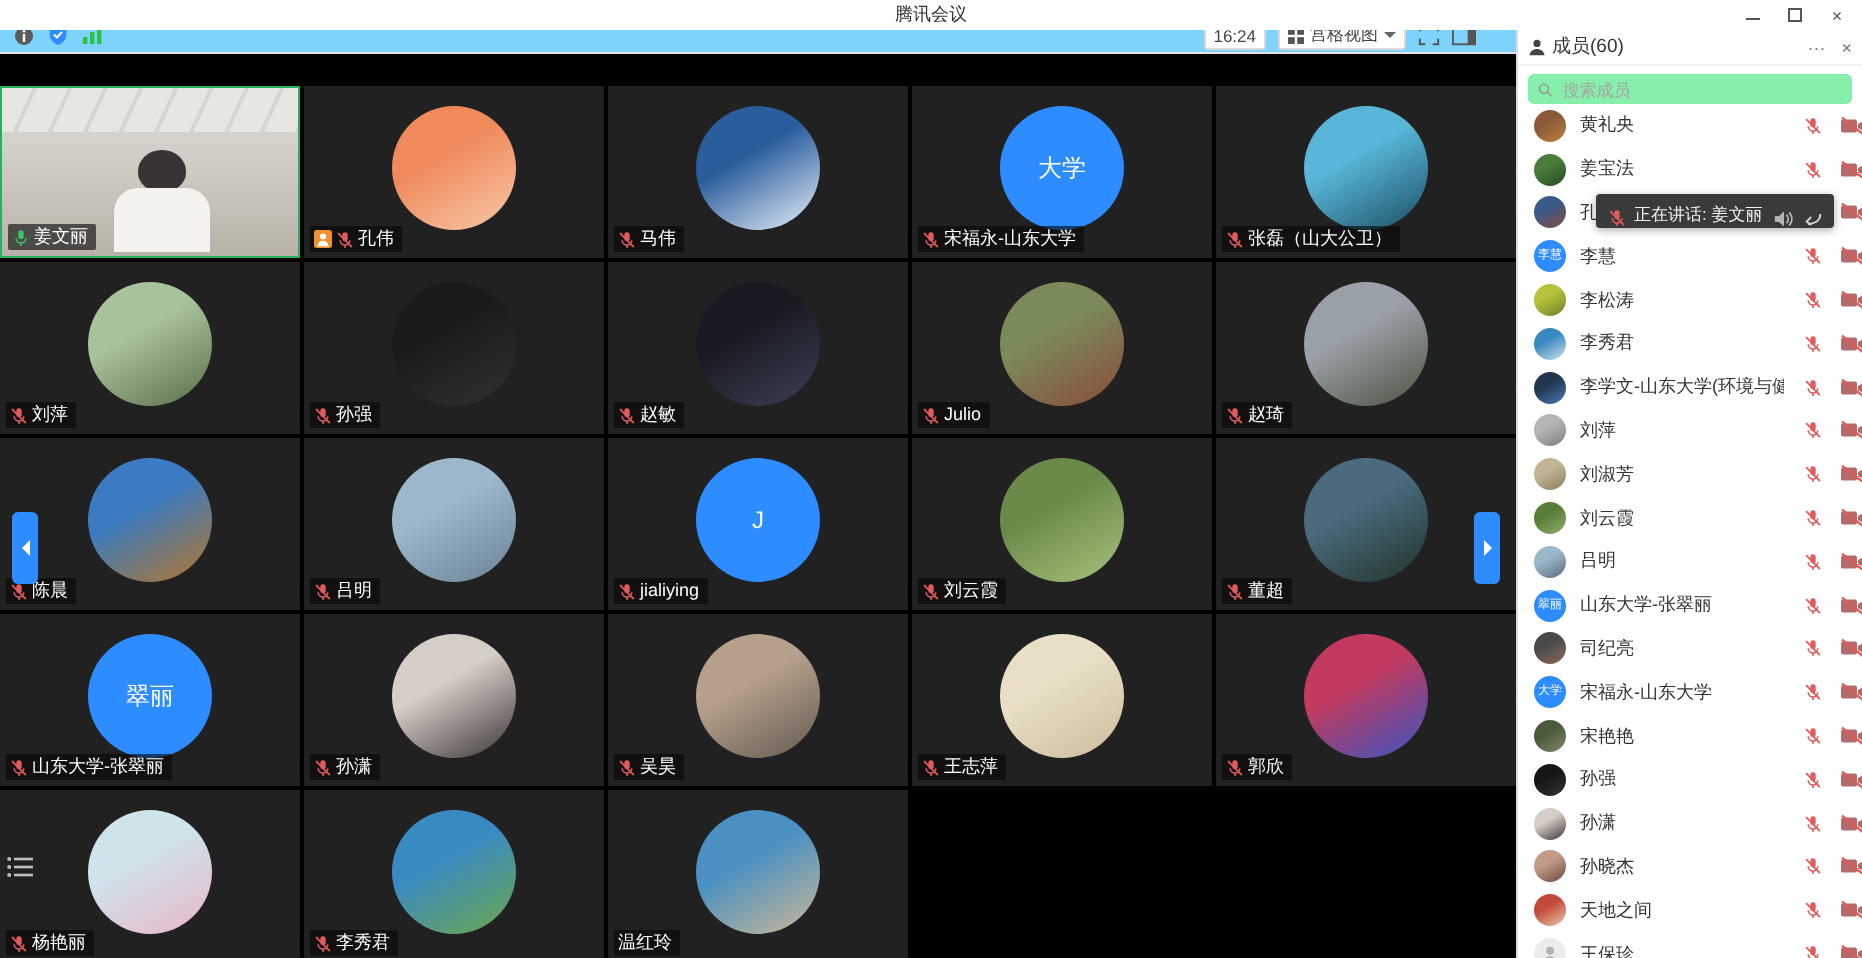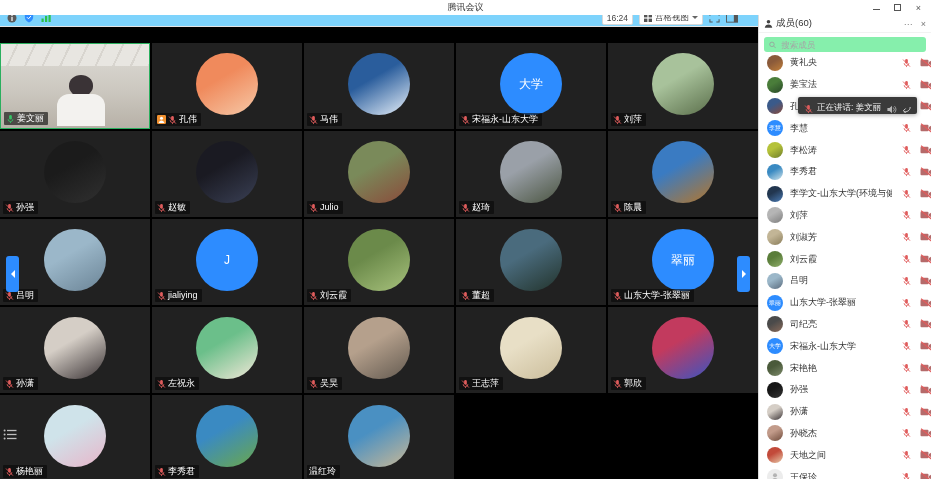--- a/index.html
+++ b/index.html
@@ -214,20 +214,35 @@
             <rect x="4.2" y="0.8" width="3.6" height="6" rx="1.8" fill="currentColor"></rect>
             <path d="M2.8 6.2a3.2 3.2 0 0 0 6.4 0" fill="none" stroke="currentColor" stroke-width="1.1"></path>
             <line x1="6" y1="9.6" x2="6" y2="11.4" stroke="currentColor" stroke-width="1.1"></line>
             <line class="slash" x1="1.4" y1="1.4" x2="10.6" y2="10.8" stroke="currentColor" stroke-width="1.2"></line>
           </svg>
         </span>
         <span class="nm">宋福永-山东大学</span>
       </div>
     </div>
 
+    <div class="tile">
+      <div class="avatar" style="background: linear-gradient(150deg, rgb(88, 183, 216) 0%, rgb(88, 183, 216) 40%, rgb(28, 78, 99) 100%);"></div>
+      <div class="tag">
+
+        <span class="mic">
+          <svg width="9" height="10" viewBox="0 0 12 12">
+            <rect x="4.2" y="0.8" width="3.6" height="6" rx="1.8" fill="currentColor"></rect>
+            <path d="M2.8 6.2a3.2 3.2 0 0 0 6.4 0" fill="none" stroke="currentColor" stroke-width="1.1"></path>
+            <line x1="6" y1="9.6" x2="6" y2="11.4" stroke="currentColor" stroke-width="1.1"></line>
+            <line class="slash" x1="1.4" y1="1.4" x2="10.6" y2="10.8" stroke="currentColor" stroke-width="1.2"></line>
+          </svg>
+        </span>
+        <span class="nm">张磊（山大公卫）</span>
+      </div>
+    </div>
 
     <div class="tile">
       <div class="avatar" style="background: linear-gradient(150deg, rgb(168, 194, 155) 0%, rgb(168, 194, 155) 40%, rgb(90, 110, 74) 100%);"></div>
       <div class="tag">
 
         <span class="mic">
           <svg width="9" height="10" viewBox="0 0 12 12">
             <rect x="4.2" y="0.8" width="3.6" height="6" rx="1.8" fill="currentColor"></rect>
             <path d="M2.8 6.2a3.2 3.2 0 0 0 6.4 0" fill="none" stroke="currentColor" stroke-width="1.1"></path>
             <line x1="6" y1="9.6" x2="6" y2="11.4" stroke="currentColor" stroke-width="1.1"></line>
@@ -408,35 +423,20 @@
             <rect x="4.2" y="0.8" width="3.6" height="6" rx="1.8" fill="currentColor"></rect>
             <path d="M2.8 6.2a3.2 3.2 0 0 0 6.4 0" fill="none" stroke="currentColor" stroke-width="1.1"></path>
             <line x1="6" y1="9.6" x2="6" y2="11.4" stroke="currentColor" stroke-width="1.1"></line>
             <line class="slash" x1="1.4" y1="1.4" x2="10.6" y2="10.8" stroke="currentColor" stroke-width="1.2"></line>
           </svg>
         </span>
         <span class="nm">孙潇</span>
       </div>
     </div>
 
-    <div class="tile">
-      <div class="avatar" style="background: linear-gradient(150deg, rgb(107, 191, 138) 0%, rgb(107, 191, 138) 40%, rgb(242, 232, 216) 100%);"></div>
-      <div class="tag">
-
-        <span class="mic">
-          <svg width="9" height="10" viewBox="0 0 12 12">
-            <rect x="4.2" y="0.8" width="3.6" height="6" rx="1.8" fill="currentColor"></rect>
-            <path d="M2.8 6.2a3.2 3.2 0 0 0 6.4 0" fill="none" stroke="currentColor" stroke-width="1.1"></path>
-            <line x1="6" y1="9.6" x2="6" y2="11.4" stroke="currentColor" stroke-width="1.1"></line>
-            <line class="slash" x1="1.4" y1="1.4" x2="10.6" y2="10.8" stroke="currentColor" stroke-width="1.2"></line>
-          </svg>
-        </span>
-        <span class="nm">左祝永</span>
-      </div>
-    </div>
 
     <div class="tile">
       <div class="avatar" style="background: linear-gradient(150deg, rgb(181, 160, 140) 0%, rgb(181, 160, 140) 40%, rgb(99, 90, 80) 100%);"></div>
       <div class="tag">
 
         <span class="mic">
           <svg width="9" height="10" viewBox="0 0 12 12">
             <rect x="4.2" y="0.8" width="3.6" height="6" rx="1.8" fill="currentColor"></rect>
             <path d="M2.8 6.2a3.2 3.2 0 0 0 6.4 0" fill="none" stroke="currentColor" stroke-width="1.1"></path>
             <line x1="6" y1="9.6" x2="6" y2="11.4" stroke="currentColor" stroke-width="1.1"></line>

